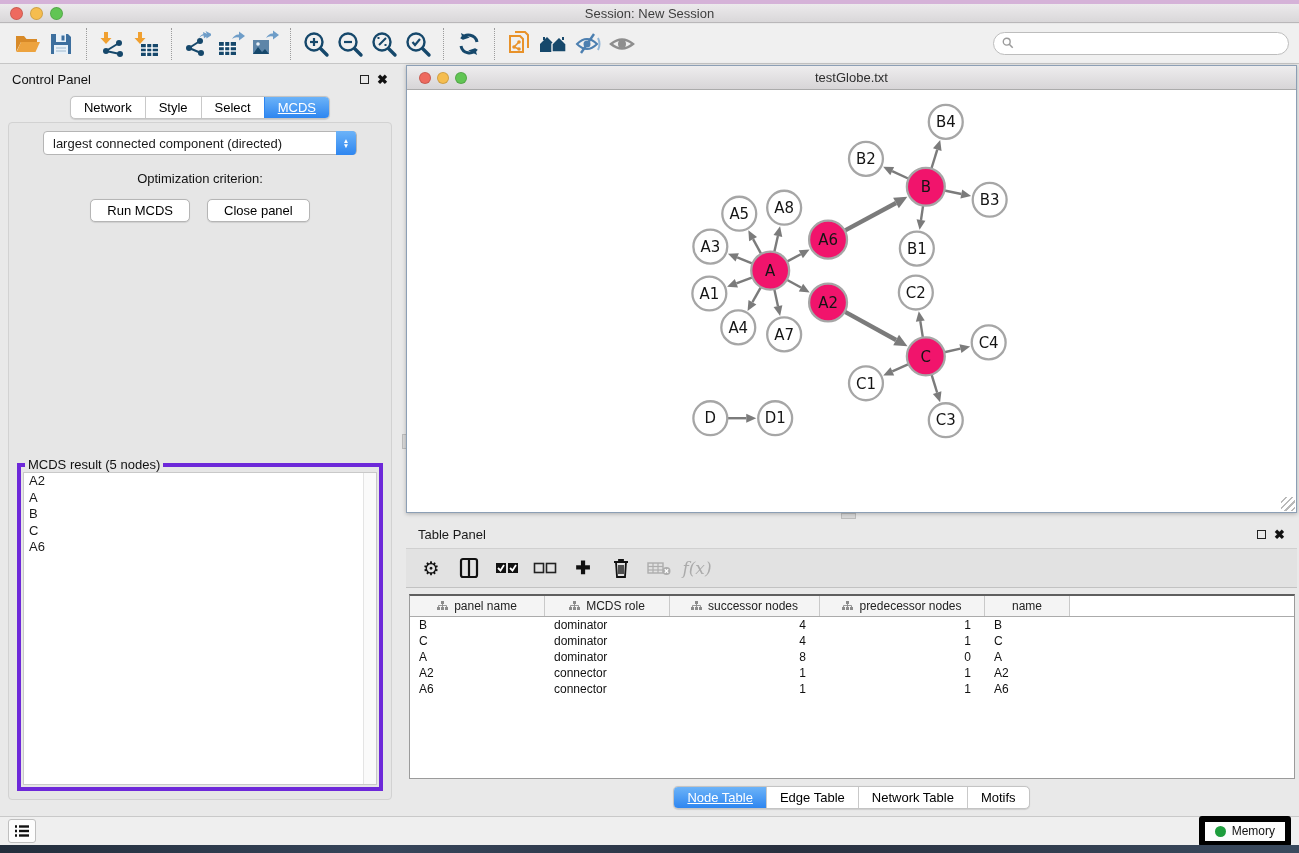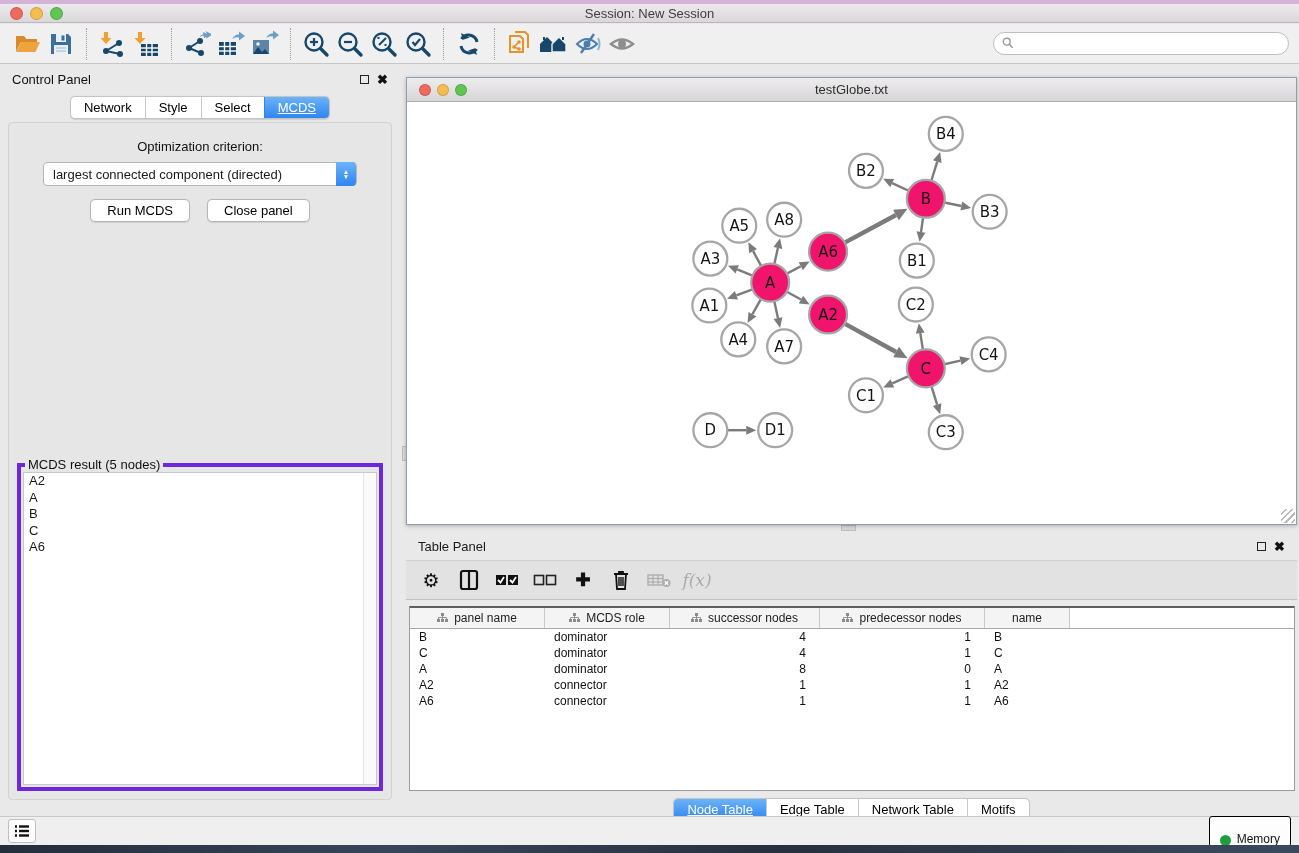--- a/index.html
+++ b/index.html
@@ -64,21 +64,21 @@
     font-family:"Liberation Sans",sans-serif; box-shadow:0 0.5px 1px rgba(0,0,0,.1); }
 
   #mcds-fieldset { position:absolute; left:8px; right:8px; top:334px; bottom:8px;
     border:4px solid #6d28d9; background:transparent; padding:0 2px 2px 2px; }
   #mcds-fieldset legend { font-size:13px; color:#111; padding:0 3px; margin-left:2px; }
   #mcds-list { position:relative; width:100%; height:100%; background:#fff; border:1px solid #C9C9C9; overflow:hidden; }
   #mcds-list .item { padding:0 0 0 5px; font-size:13px; line-height:16.5px; }
   #mcds-scroll { position:absolute; right:0; top:0; bottom:0; width:13px; background:#FAFAFA; border-left:1px solid #E4E4E4; }
 
   
-  #workspace { position:absolute; left:400px; top:12px; right:0; height:100%; }
+  #workspace { position:absolute; left:400px; top:0; right:0; height:100%; }
 
   #net-frame { position:absolute; left:6px; top:1px; width:891px; height:448px;
     border:1px solid #8C9FB5; background:#fff; box-shadow:0 1px 4px rgba(0,0,0,.25); }
   #net-titlebar { position:absolute; top:0; left:0; right:0; height:24px;
     background:linear-gradient(#EEEDEE,#D7D5D7); border-bottom:1px solid #ABABAB; display:flex; align-items:center; }
   #net-titlebar .dot { width:12px; height:12px; border-radius:50%; margin-left:6px; border:0.5px solid rgba(0,0,0,.15); }
   #net-titlebar .dot:first-child { margin-left:12px; }
   #net-titlebar .title { position:absolute; left:0; right:0; text-align:center; font-size:13px; color:#2e2e2e; }
   #net-canvas { position:absolute; top:24px; left:0; right:0; bottom:0; background:#fff; }
   #graph-svg { width:100%; height:100%; display:block; }
@@ -111,22 +111,22 @@
   .td.r { text-align:right; padding-right:14px; }
   .c0{width:135px;} .c1{width:125px;} .c2{width:150px;} .c3{width:165px;} .c4{width:85px;}
 
   #tp-tabs { position:absolute; bottom:4px; left:0; right:0; text-align:center; }
 
   
   #statusbar { position:absolute; bottom:0; left:0; right:0; height:29px; background:#EFEFEF;
     border-top:1px solid #C9C9C9; display:flex; align-items:center; padding:0 8px; }
   #list-btn { width:28px; height:24px; background:#FDFDFD; border:1px solid #BFBFBF; border-radius:3px;
     display:flex; align-items:center; justify-content:center; }
-  #memory-btn { margin-left:auto; height:31px; background:#FDFDFD; border:1px solid #000000; border-radius:3px;
-    display:flex; align-items:flex-end; gap:6px; padding:0 10px; font-size:12px; color:#111; }
+  #memory-btn { margin-left:auto; height:31px; background:#FDFDFD; border:6px solid #000000; border-radius:3px;
+    display:flex; align-items:center; gap:6px; padding:0 10px; font-size:12px; color:#111; }
   #memory-dot { width:11px; height:11px; border-radius:50%; background:#1F9E3E; }
 
   svg.ic { display:block; }
 </style>
 </head>
 <body>
 
 <div id="desktop-top"></div>
 
 <div id="app">
@@ -316,28 +316,28 @@
       </div>
       <div id="cp-tabs">
         <span class="seg-group" id="cp-seg-group">
             <span class="seg">Network</span>
             <span class="seg">Style</span>
             <span class="seg">Select</span>
             <span class="seg active">MCDS</span>
           </span>
       </div>
       <div id="cp-content">
-        <div id="opt-label">Optimization criterion:</div>
         <div id="criterion-select">
           <span>largest connected component (directed)</span>
           <span id="criterion-stepper">
               <span>▲</span>
               <span>▼</span>
             </span>
         </div>
+        <div id="opt-label">Optimization criterion:</div>
         <div id="cp-buttons">
           <button class="cp-btn">Run MCDS</button>
           <button class="cp-btn">Close panel</button>
         </div>
         <fieldset id="mcds-fieldset">
           <legend>MCDS result (5 nodes)</legend>
           <div id="mcds-list">
             <div id="mcds-scroll"></div>
           <div class="item">A2</div>
               <div class="item">A</div>

